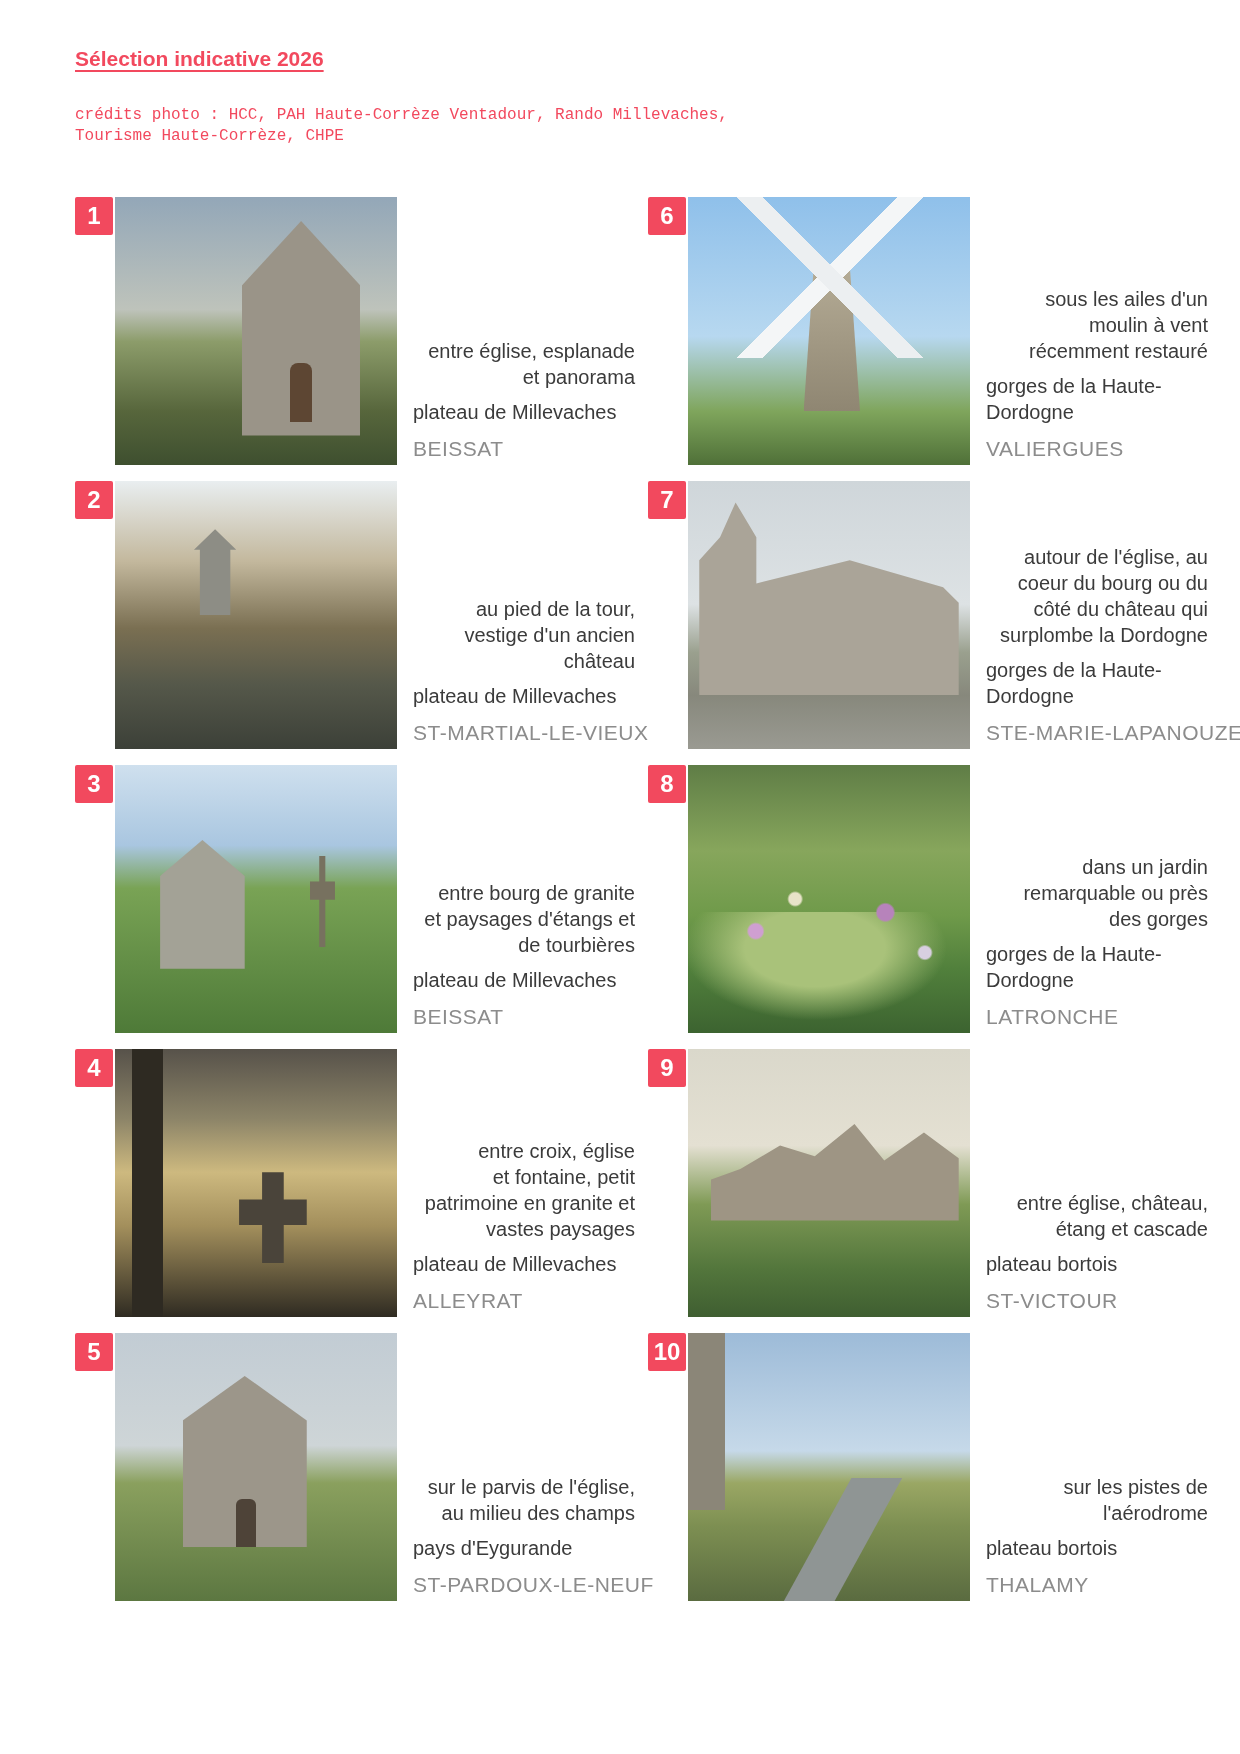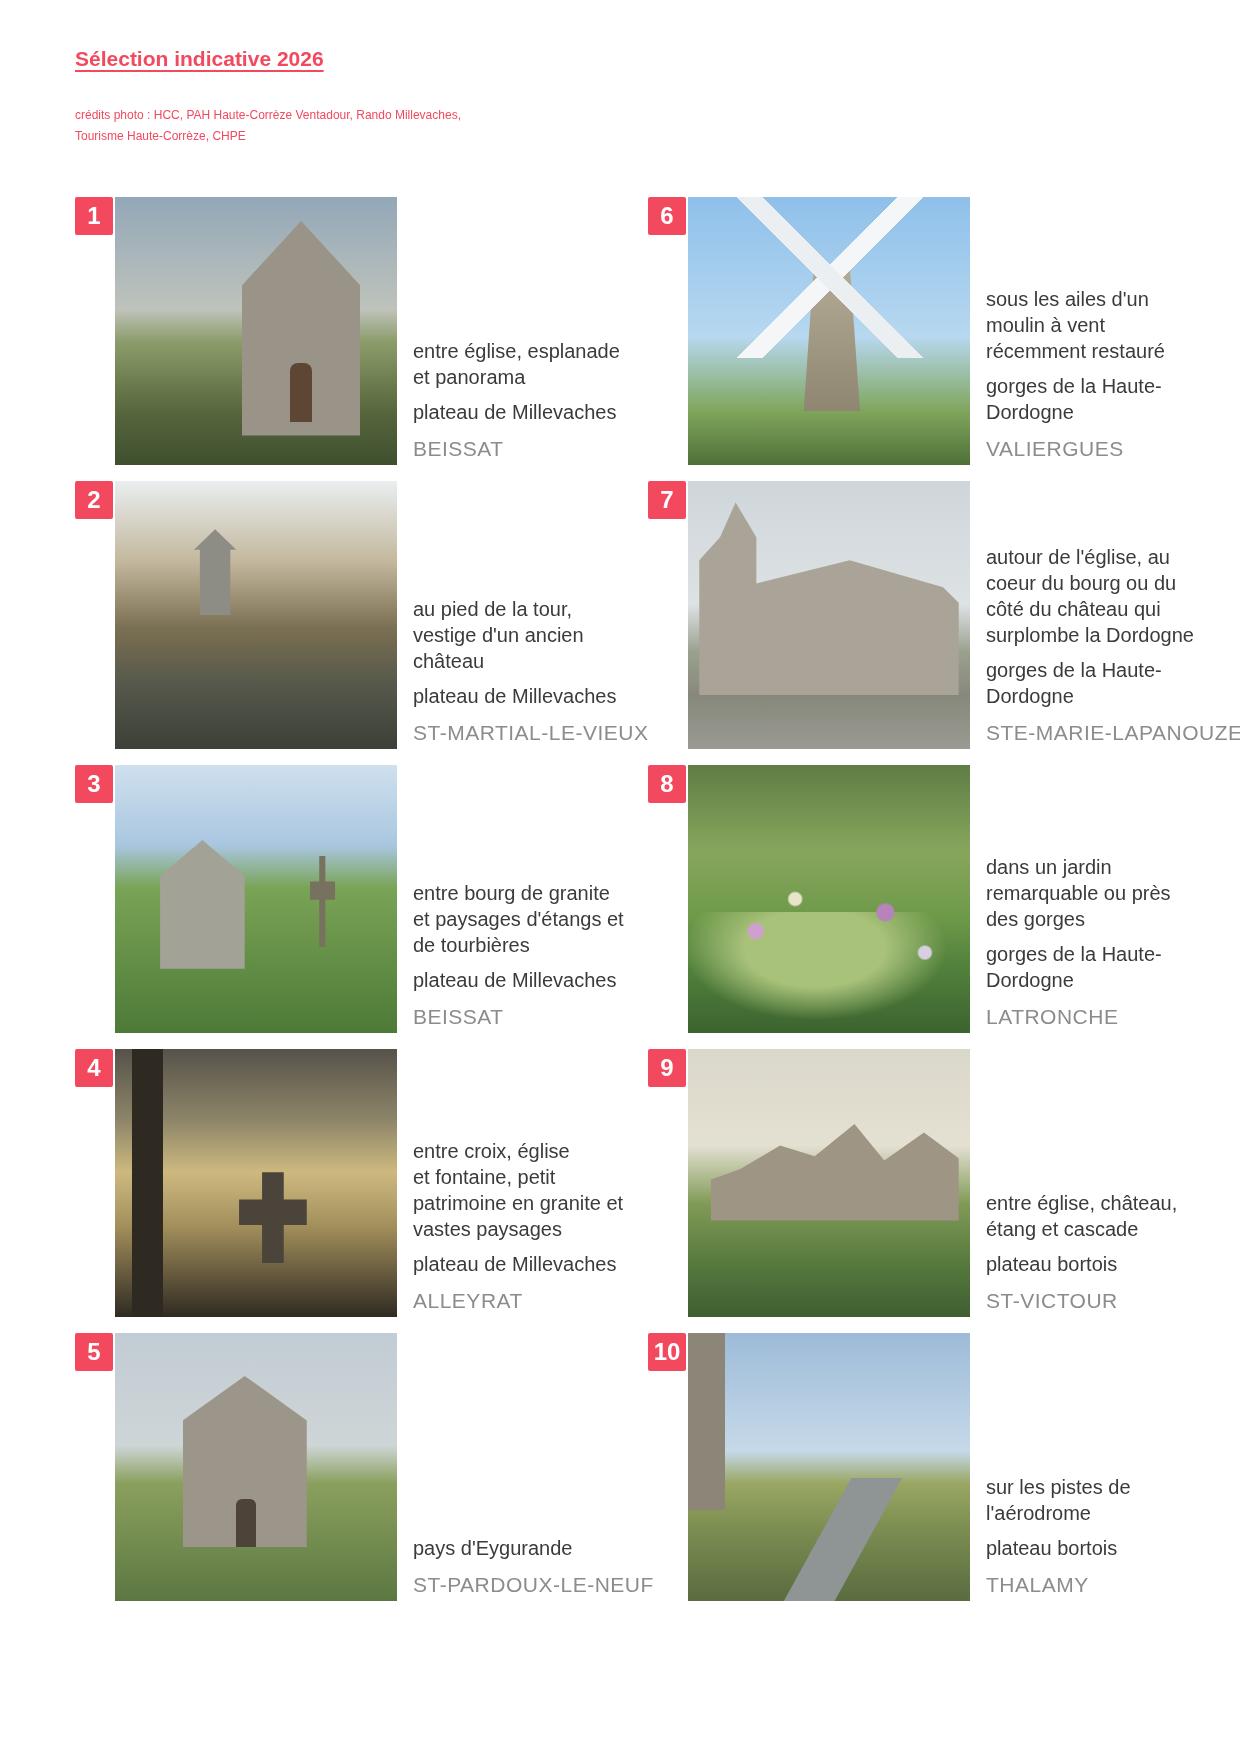--- a/index.html
+++ b/index.html
@@ -18,21 +18,21 @@
   .page{padding:47px 0 0 75px;}
   .title{
     color:var(--accent);
     font-size:21px;font-weight:bold;
     text-decoration:underline;
     text-decoration-thickness:2px;
     text-underline-offset:4px;
     margin-bottom:34px;
   }
   .intro{color:var(--accent);font-size:21px;line-height:27px;margin-bottom:18px;}
-  .credits{color:var(--accent);font-size:12px;line-height:21px;}
+  .credits{color:var(--accent);font-size:16px;line-height:21px;font-family:Liberation Mono, monospace;}
   .grid{
     margin-top:50px;
     display:grid;
     grid-template-columns:573px auto;
   }
   .item{
     display:grid;
     grid-template-columns:38px 282px 240px;
     margin-bottom:16px;
   }
@@ -48,21 +48,21 @@
     width:282px;height:268px;
     position:relative;overflow:hidden;
     margin-left:2px;
   }
   .photo::before,.photo::after{content:"";position:absolute;}
   .caption{
     align-self:end;
     padding:0 0 4px 18px;
     font-size:20px;
   }
-  .desc div{line-height:26px;white-space:nowrap;}
+  .desc div{line-height:26px;white-space:nowrap;text-align:right;}
   .territory{margin-top:9px;}
   .territory div{line-height:26px;white-space:nowrap;}
   .place{margin-top:12px;color:var(--place-gray);font-size:21px;letter-spacing:0.5px;white-space:nowrap;}
 
   
   .p1{background:linear-gradient(180deg,#93a7b8 0%,#bec3bb 42%,#8c9c6a 54%,#57663c 80%,#3e4f2f 100%);}
   .p1::before{left:45%;top:9%;width:42%;height:80%;background:#9a9488;
     clip-path:polygon(0 30%,50% 0,100% 30%,100% 100%,0 100%);}
   .p1::after{left:62%;top:62%;width:8%;height:22%;background:#5d4633;border-radius:8px 8px 0 0;}
   .p2{background:linear-gradient(180deg,#e9eef0 0%,#c3b89d 30%,#7a6f52 55%,#55584a 76%,#3c4038 100%);}
@@ -175,20 +175,24 @@
             <div class="territory">
               <div>plateau de Millevaches</div>
             </div>
             <div class="place">ALLEYRAT</div>
           </div>
         </div>
         <div class="item">
           <div class="badge">5</div>
           <div class="photo p5"></div>
           <div class="caption">
+            <div class="desc">
+              <div>sur le parvis de l'église,</div>
+              <div>au milieu des champs</div>
+            </div>
             <div class="territory">
               <div>pays d'Eygurande</div>
             </div>
             <div class="place">ST-PARDOUX-LE-NEUF</div>
           </div>
         </div>
       </div>
     <div>
         <div class="item">
           <div class="badge">6</div>

